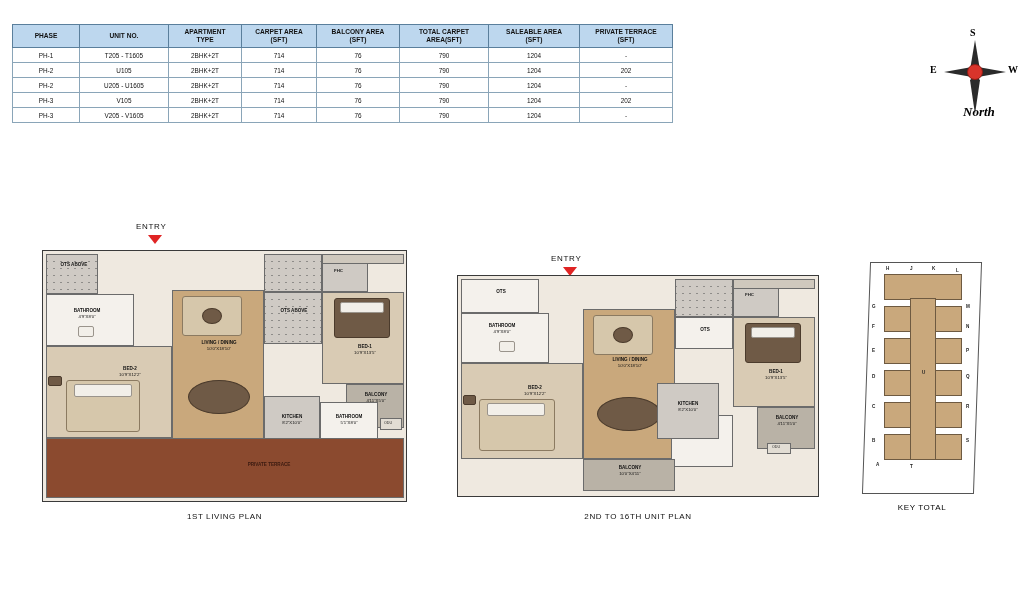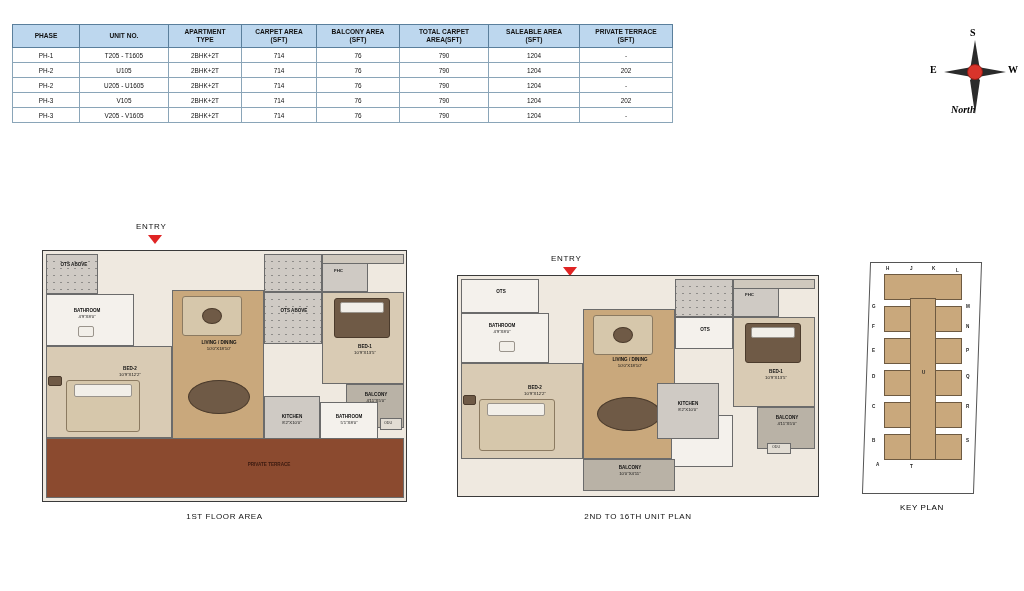--- a/index.html
+++ b/index.html
@@ -61,23 +61,23 @@
   .compass .lbl {
     position: absolute;
     font-size: 10px;
     font-weight: bold;
     font-family: "Liberation Serif", serif;
   }
   .compass .lbl-s { left: 52px; top: 5px; }
   .compass .lbl-e { left: 12px; top: 42px; }
   .compass .lbl-w { left: 90px; top: 42px; }
   .compass .lbl-n {
-    left: 33px; top: 82px;
+    left: 45px; top: 82px;
     font-style: italic;
-    font-size: 10px;
+    font-size: 13px;
   }
   .compass svg { position: absolute; left: 0; top: 0; }
 
   
   .plan {
     position: absolute;
   }
   .plan-caption {
     position: absolute;
     font-size: 8px;
@@ -396,21 +396,21 @@
   </div>
 
   <div class="rm" style="left:338px; top:168px; width:22px; height:12px; background:#e2ddd4;"></div>
   <div class="tiny-txt" style="left:342px; top:171px;">ODU</div>
 
   <div class="rm floor-brown" style="left:4px; top:188px; width:358px; height:60px;"></div>
   <div class="rm-label" style="left:192px; top:212px; width:70px; color:#3a1a10;">
     <span>PRIVATE TERRACE</span>
   </div>
 </div>
-<div class="plan-caption" style="left:42px; top:512px; width:365px;">1ST FLOOR AREA</div>
+<div class="plan-caption" style="left:42px; top:512px; width:365px;">1ST LIVING PLAN</div>
 
 <span class="entry-label" style="left:551px; top:254px;">ENTRY</span>
 <span class="entry-arrow" style="left:563px; top:267px;"></span>
 
 <div class="plan" id="plan2">
   <div class="plan-frame"></div>
 
   <div class="rm floor-white" style="left:4px; top:4px; width:78px; height:34px;"></div>
   <div class="rm-label" style="left:26px; top:14px; width:36px;">
     <span>OTS</span>
@@ -513,13 +513,13 @@
   <span class="kp-letter" style="left:6px;  top:112px;">D</span>
   <span class="kp-letter" style="left:100px;top:112px;">Q</span>
   <span class="kp-letter" style="left:6px;  top:142px;">C</span>
   <span class="kp-letter" style="left:100px;top:142px;">R</span>
   <span class="kp-letter" style="left:6px;  top:176px;">B</span>
   <span class="kp-letter" style="left:100px;top:176px;">S</span>
   <span class="kp-letter" style="left:10px; top:200px;">A</span>
   <span class="kp-letter" style="left:44px; top:202px;">T</span>
   <span class="kp-letter" style="left:56px; top:108px;">U</span>
 </div>
-<div class="kp-caption">KEY PLAN</div>
+<div class="kp-caption">KEY TOTAL</div>
 
 </body></html>

